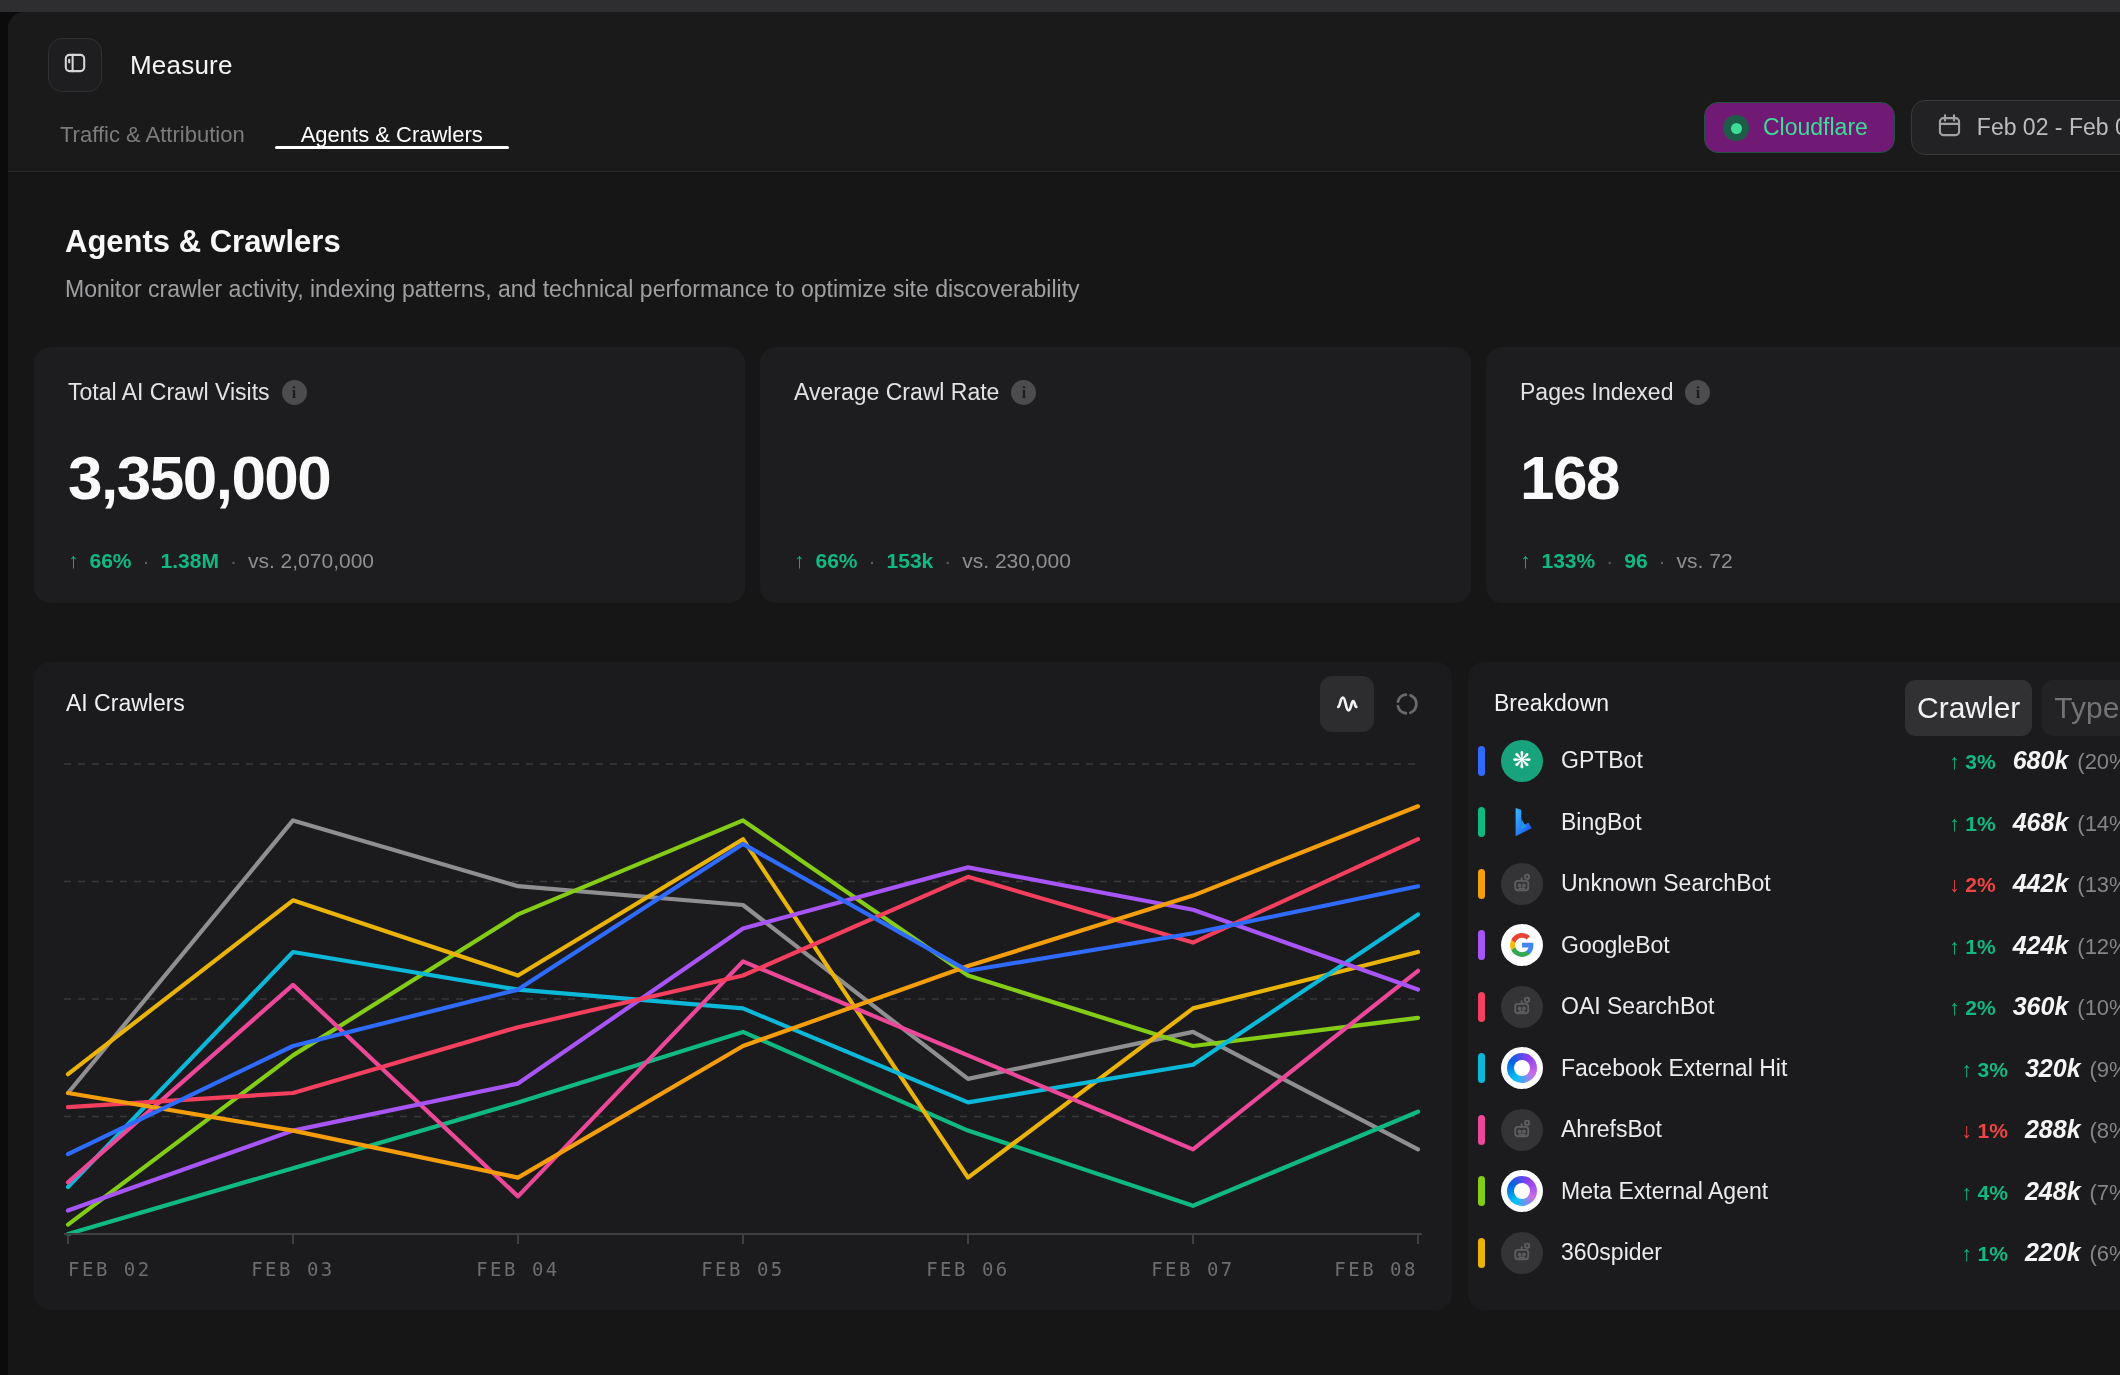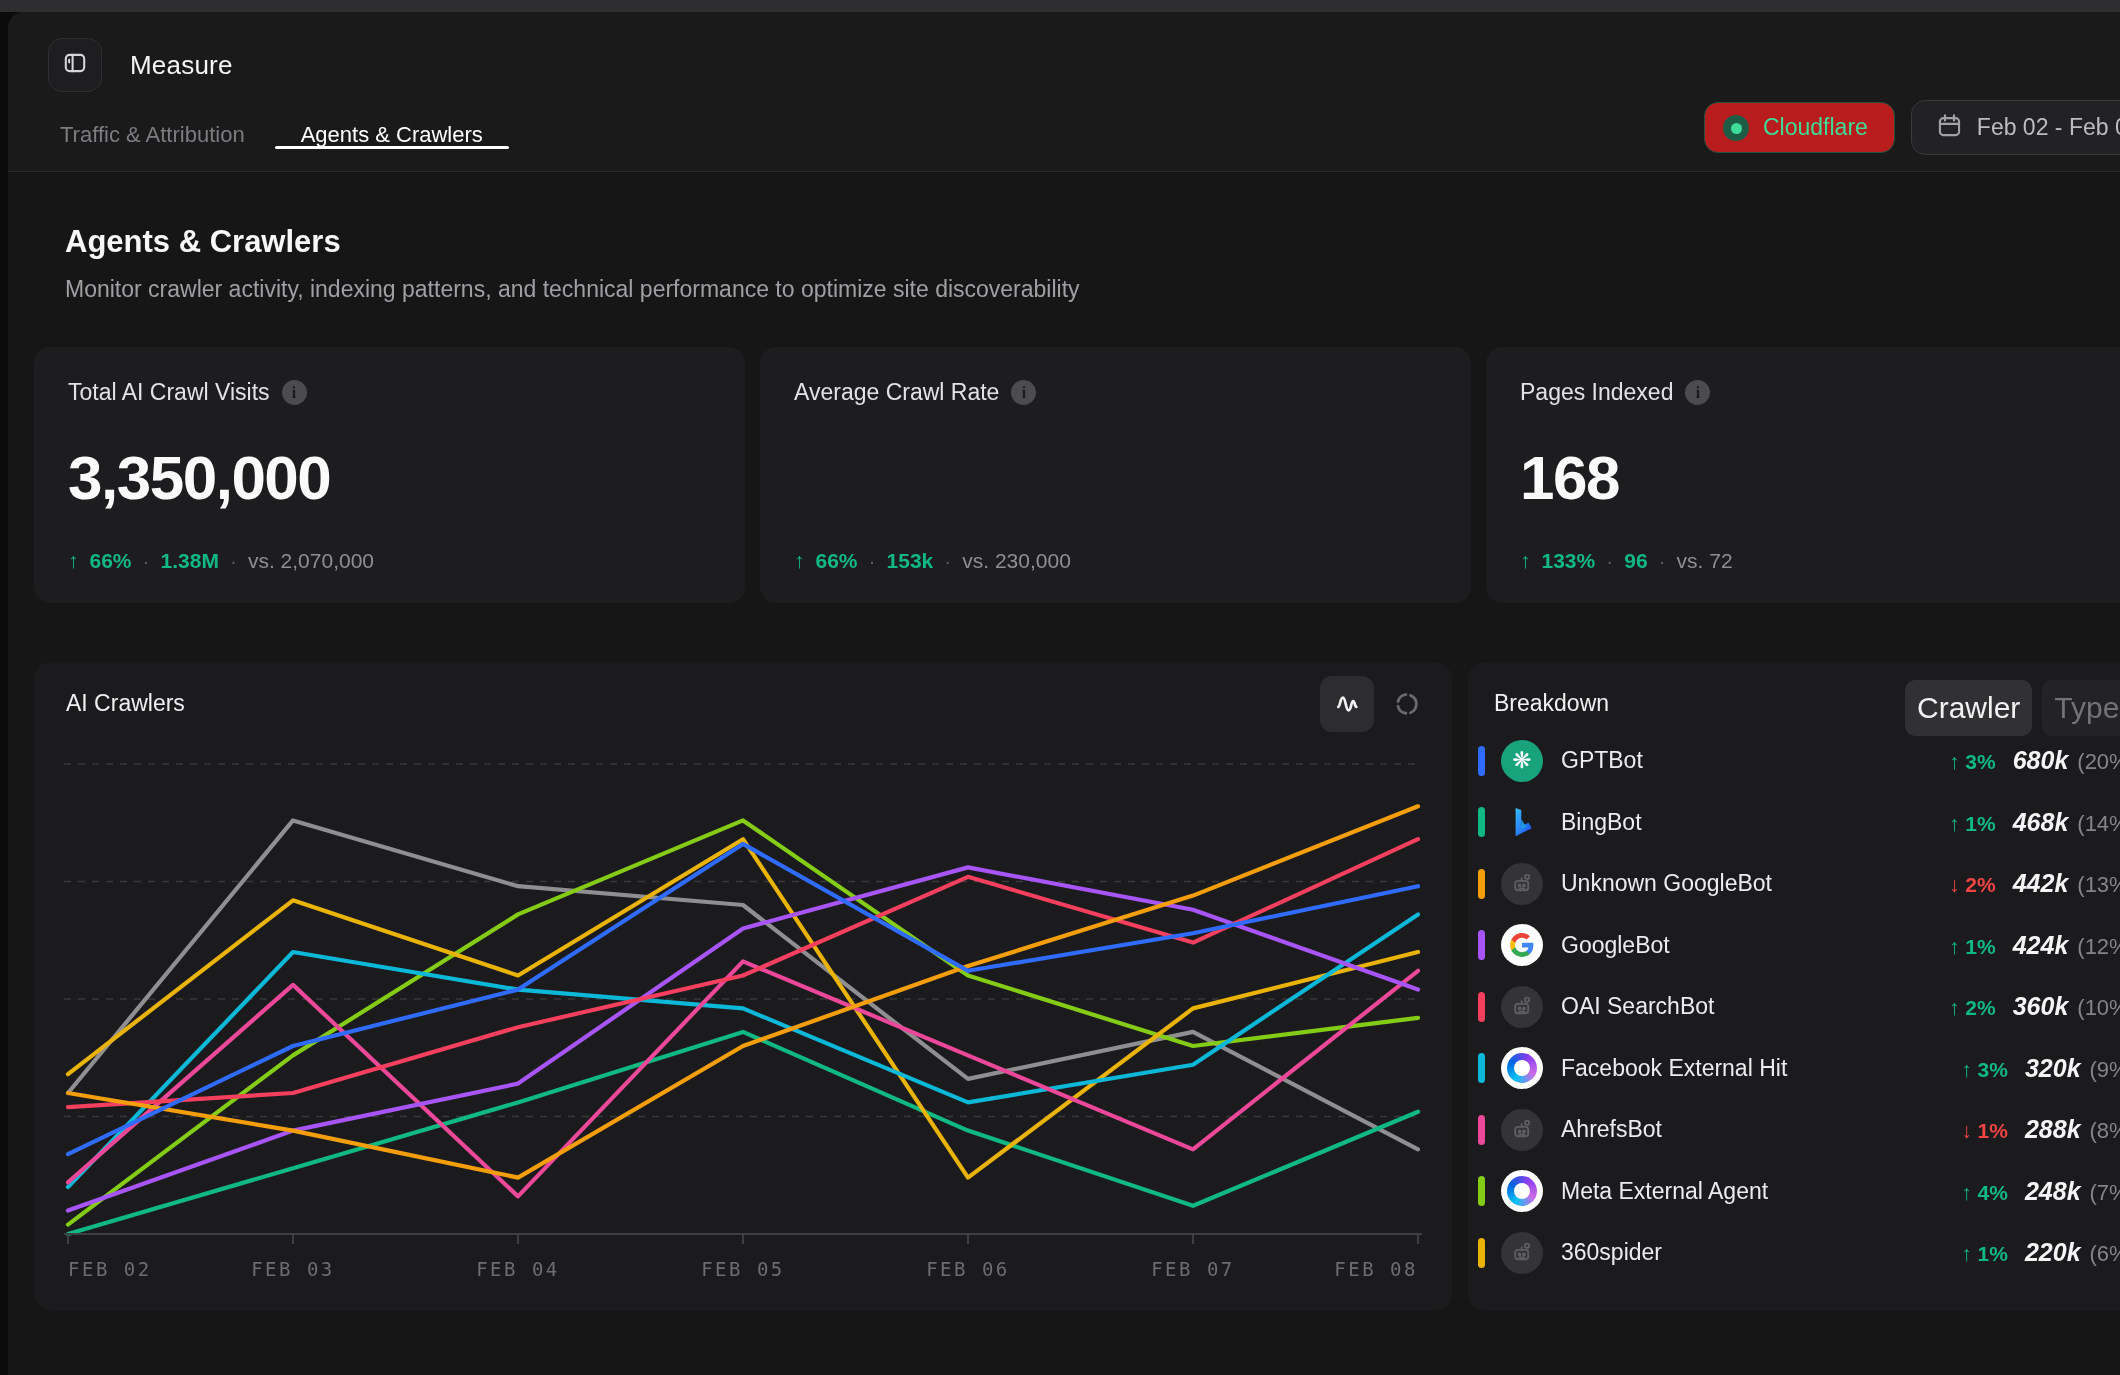--- a/index.html
+++ b/index.html
@@ -12,21 +12,21 @@
   .app-header{position:relative;background:#1a1a1b;border-bottom:1px solid #2a2a2c;padding:26px 40px 0 40px;height:160px;box-sizing:border-box;}
   .title-row{display:flex;align-items:center;gap:28px;}
   .panel-btn{width:52px;height:52px;border-radius:14px;background:#1e1e20;border:1.5px solid #303032;
     display:grid;place-items:center;cursor:pointer;}
   .app-title{font-size:26px;font-weight:500;color:#f5f5f5;letter-spacing:.2px;text-align:center;}
   .tabs{display:flex;gap:56px;margin:30px 0 0 12px;}
   .tab{font-size:22px;color:#7c7c7e;position:relative;cursor:pointer;}
   .tab.active{color:#ffffff;font-weight:500;}
   .tab.active::after{content:"";position:absolute;left:-26px;right:-26px;bottom:-1px;height:3px;background:#ffffff;border-radius:2px;}
   .header-right{position:absolute;top:88px;left:1696px;display:flex;gap:16px;align-items:center;}
-  .cf-badge{display:flex;align-items:flex-end;gap:14px;background:#b91c1c;border:1.5px solid #23523f;
+  .cf-badge{display:flex;align-items:flex-end;gap:14px;background:#701a75;border:1.5px solid #23523f;
     border-radius:14px;padding:11px 26px 11px 18px;cursor:pointer;}
   .cf-dot{width:26px;height:26px;border-radius:50%;background:#1d5d47;display:grid;place-items:center;}
   .cf-dot::after{content:"";width:11px;height:11px;border-radius:50%;background:#3ddc97;}
   .cf-label{font-size:23px;color:#3ddc97;}
   .date-pill{display:flex;align-items:center;gap:14px;background:#222224;border:1.5px solid #39393b;
     border-radius:14px;padding:11px 24px;cursor:pointer;white-space:nowrap;}
   .date-label{font-size:23px;color:#bdbdbf;}
 
   
   main{padding:0 26px;position:relative;}
@@ -272,21 +272,21 @@
               <div class="avatar av-robot">
                 <svg width="25" height="25" viewBox="0 0 24 24" fill="none" stroke="#5e5e60" stroke-width="1.8" stroke-linecap="round">
                   <rect x="5" y="9.5" width="12.5" height="9" rx="2.6"></rect>
                   <circle cx="9.2" cy="13.8" r="0.9" fill="#5e5e60"></circle>
                   <circle cx="13.4" cy="13.8" r="0.9" fill="#5e5e60"></circle>
                   <path d="M9 16.8h4.8"></path>
                   <path d="M11.2 9.5V7"></path>
                   <circle cx="16.4" cy="5.6" r="2.1"></circle>
                 </svg>
               </div>
-              <span class="brow-name">Unknown GoogleBot</span>
+              <span class="brow-name">Unknown SearchBot</span>
               <span class="brow-right">
                 <span class="brow-delta down">↓ 2%</span>
                 <span class="brow-value">442k</span>
                 <span class="brow-share">(13%)</span>
               </span>
             </div>
             <div class="brow">
               <span class="bar-ind" style="background:#a855f7"></span>
               <div class="avatar av-white">
                 <svg width="26" height="26" viewBox="0 0 48 48">

